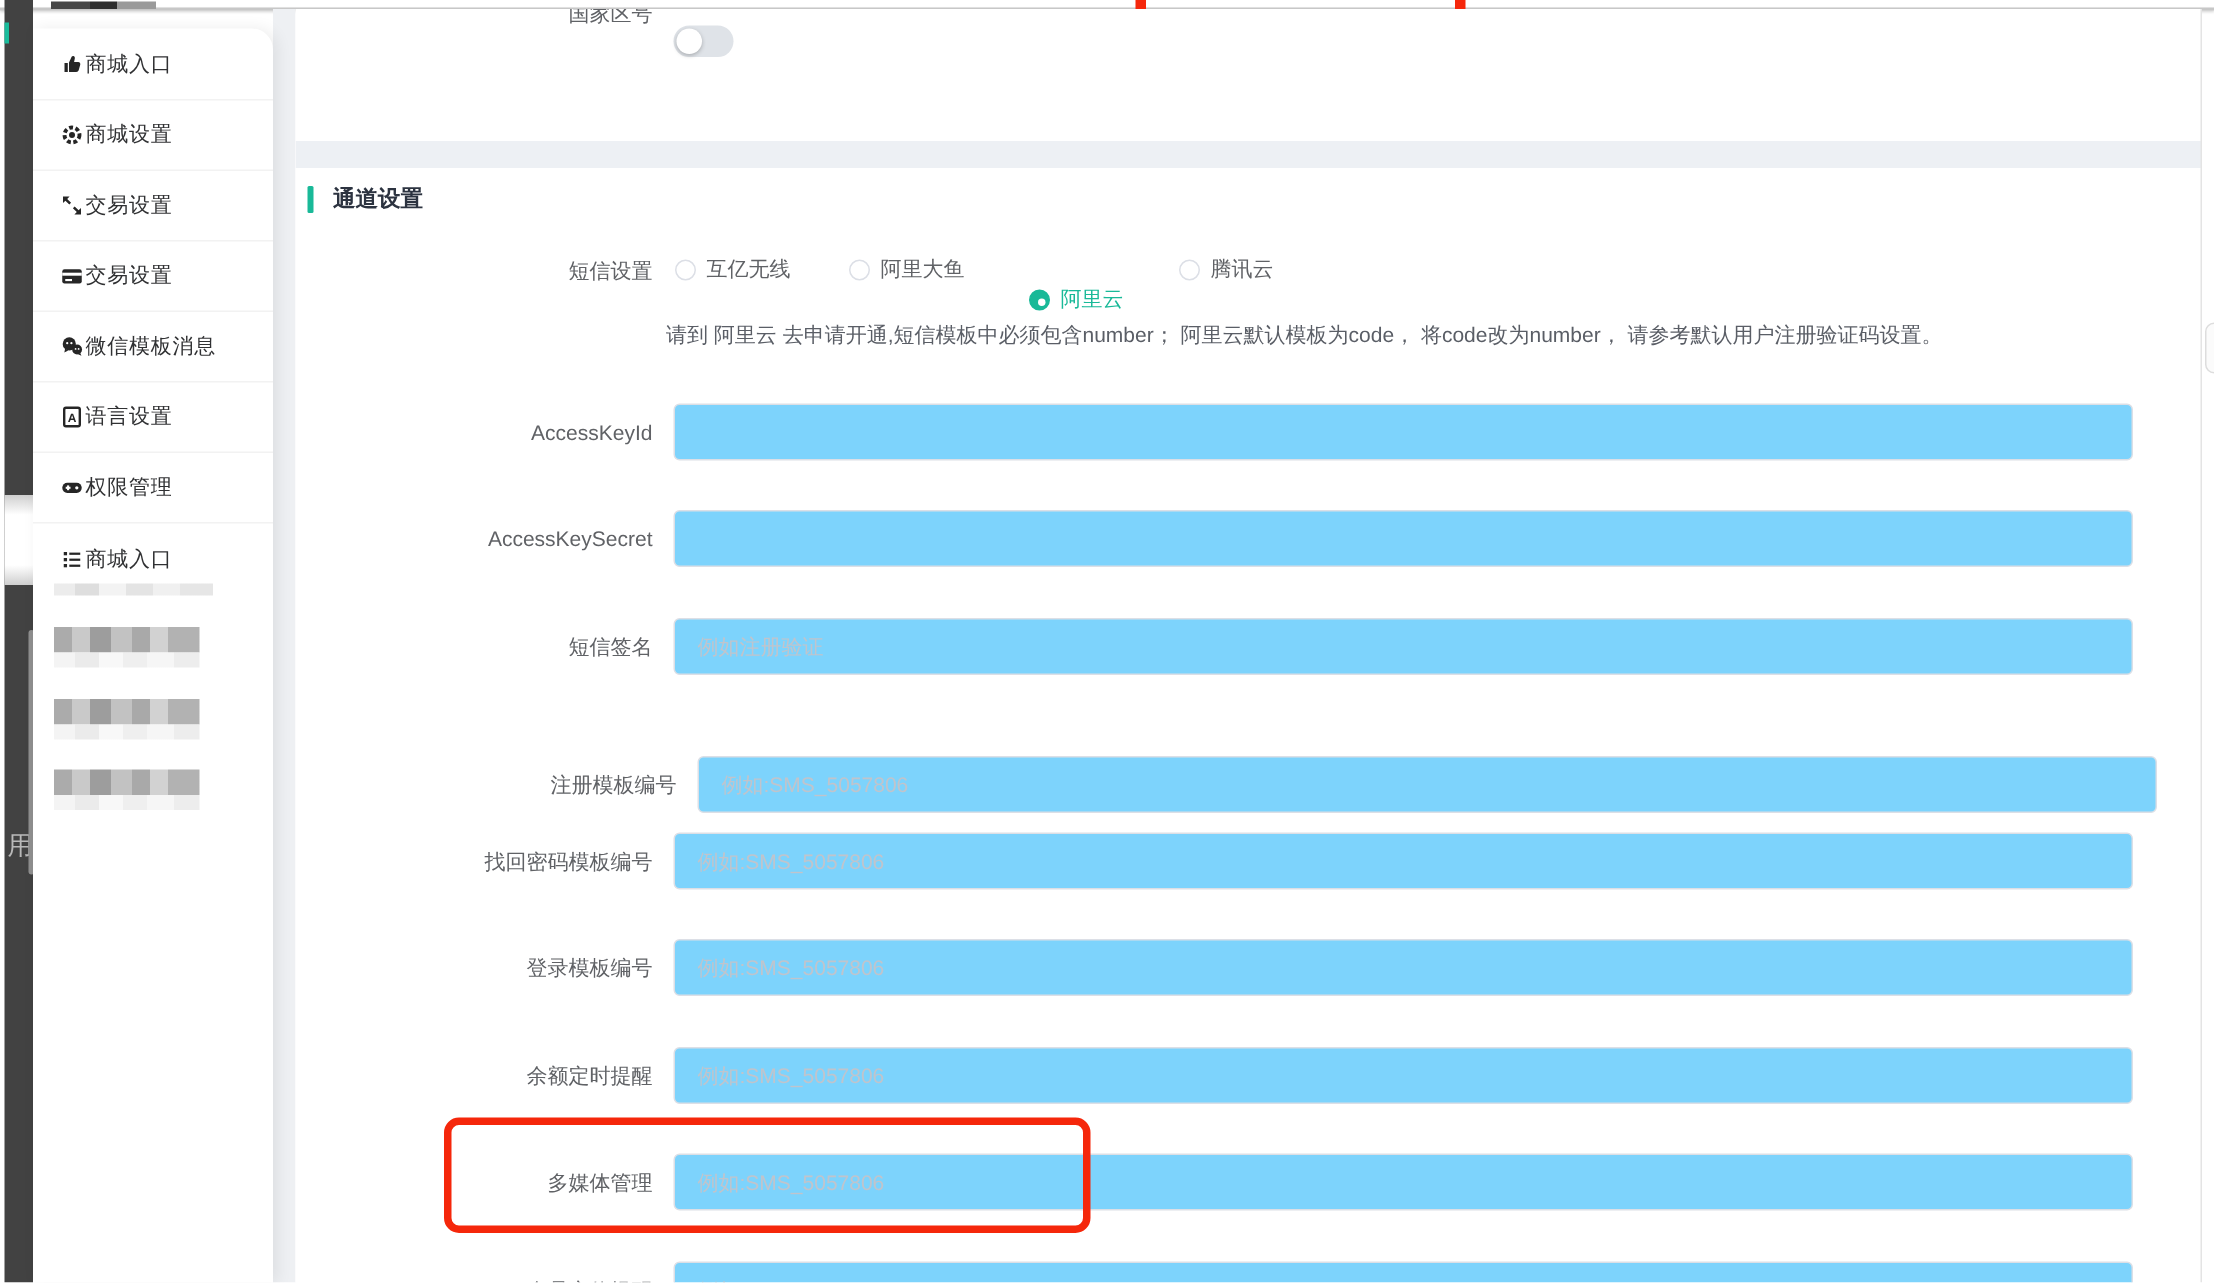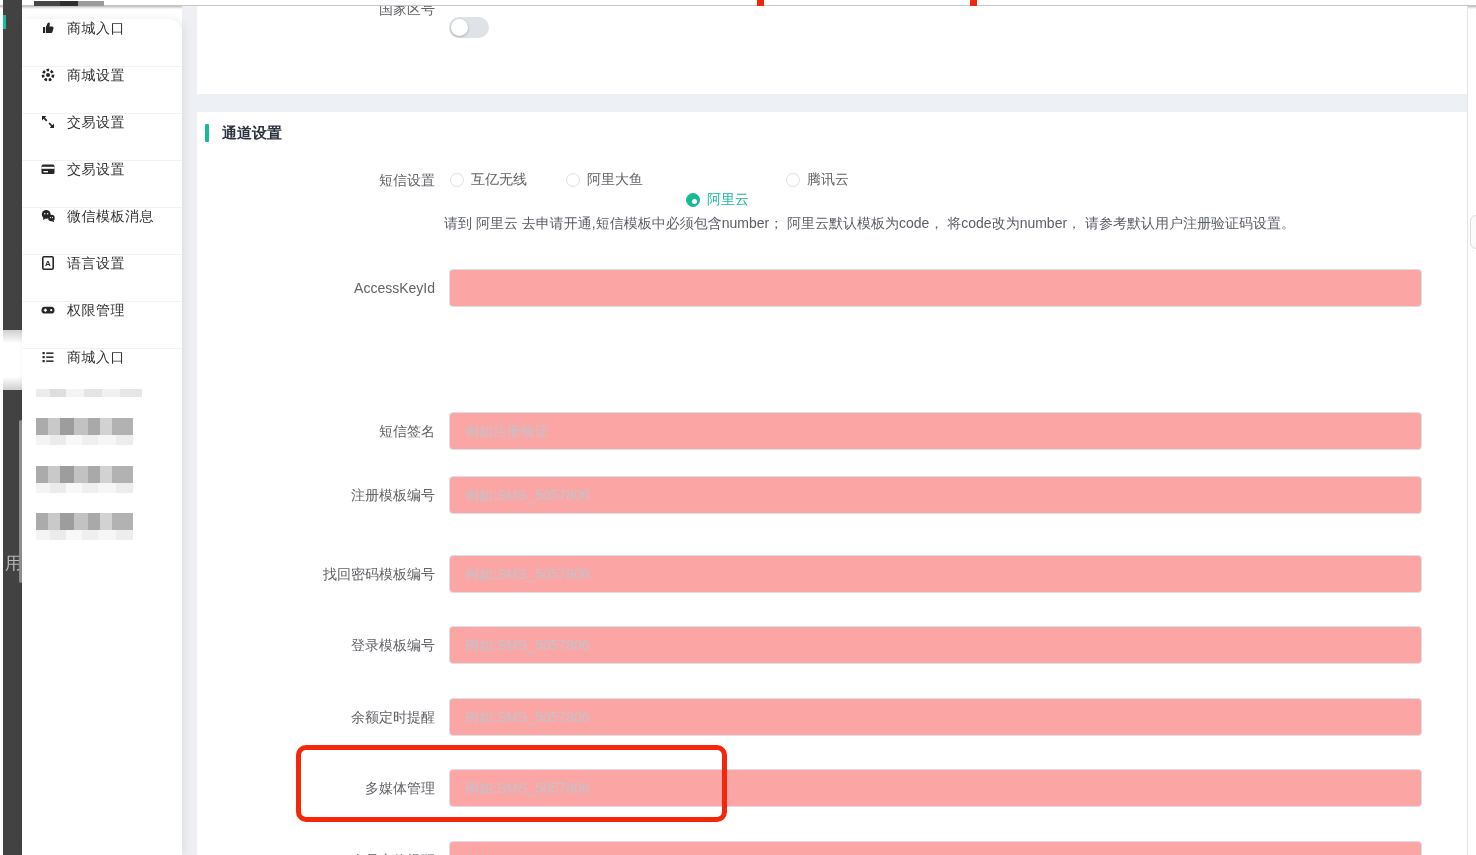--- a/index.html
+++ b/index.html
@@ -21,21 +21,21 @@
   .rail-window{position:absolute;left:0;top:330px;width:19px;height:60px;
     background:linear-gradient(#cfcfcf,#ffffff 22%,#ffffff 78%,#cfcfcf);}
   .rail-char{position:absolute;left:2px;top:553px;width:19px;color:#b9b9b9;font-size:17px;line-height:22px;}
   .rail-thumb{position:absolute;left:19px;top:420px;width:4px;height:163px;background:#8f8f8f;border-radius:2px;}
   
   .gutter{position:absolute;left:182px;top:6px;width:15px;height:849px;background:#eef0f3;}
   
   .sidebar{position:absolute;left:22px;top:19px;width:160px;height:836px;background:#fff;
     border-top-right-radius:14px;box-shadow:3px 0 10px rgba(0,0,0,.07);}
   .menu{padding-top:1px;}
-  .menu-item{height:47px;display:flex;padding-left:17px;gap:10px;
+  .menu-item{height:47px;display:flex;align-items:center;padding-left:17px;gap:0;
     border-bottom:1px solid #f2f2f2;cursor:pointer;box-sizing:border-box;}
   .menu-item:last-child{border-bottom:none;}
   .menu-item .mi-icon{width:18px;height:16px;display:flex;align-items:center;justify-content:center;flex:0 0 18px;}
   .menu-item .mi-label{font-size:14px;color:#303133;letter-spacing:.5px;white-space:nowrap;}
   .mosaic-sub{position:absolute;left:14px;top:370px;width:106px;height:8px;
     background:linear-gradient(90deg,#ececec 0,#ececec 14px,#dedede 14px,#dedede 30px,#f3f3f3 30px,#f3f3f3 48px,#e4e4e4 48px,#e4e4e4 66px,#f0f0f0 66px,#f0f0f0 84px,#e6e6e6 84px,#e6e6e6 106px);}
   .masked-item{position:absolute;left:14px;width:97px;cursor:pointer;}
   .masked-item .m-dark{height:17px;
     background:linear-gradient(90deg,#ababab 0,#ababab 12px,#c9c9c9 12px,#c9c9c9 24px,#9d9d9d 24px,#9d9d9d 38px,#c2c2c2 38px,#c2c2c2 52px,#a9a9a9 52px,#a9a9a9 64px,#d2d2d2 64px,#d2d2d2 76px,#b2b2b2 76px,#b2b2b2 97px);}
   .masked-item .m-light{height:10px;
@@ -61,21 +61,21 @@
   .radio-opt.selected .radio-circle::after{content:"";position:absolute;left:4.5px;top:4.5px;width:5px;height:5px;border-radius:50%;background:#fff;}
   .radio-opt .r-text{font-size:14px;color:#606266;white-space:nowrap;}
   .radio-opt.selected .r-text{color:#19b998;}
   .helper{position:absolute;left:247px;top:208px;font-size:14px;color:#5a5e66;line-height:18px;white-space:nowrap;}
   
   .frow{position:absolute;left:0;width:1225px;height:38px;}
   .frow .f-label{position:absolute;left:0;top:0;width:238px;text-align:right;
     font-size:14px;color:#606266;line-height:38px;white-space:nowrap;}
   .frow input{position:absolute;left:252px;top:0;width:973px;height:38px;box-sizing:border-box;
     border:1px solid #dcdfe6;border-radius:4px;padding:0 15px;font-size:14px;color:#606266;
-    font-family:"Liberation Sans","DejaVu Sans",sans-serif;outline:none;background:#fca5a5;}
+    font-family:"Liberation Sans","DejaVu Sans",sans-serif;outline:none;background:#7dd3fc;}
   .frow input::placeholder{color:#c0c4cc;opacity:1;}
   .red-field-box{position:absolute;left:99px;top:739px;width:421px;height:67px;
     border:5px solid #f5270b;border-radius:10px;pointer-events:none;z-index:5;}
   
   .right-line{position:absolute;left:1467px;top:6px;width:1px;height:849px;background:#e4e4e4;}
   .right-sliver{position:absolute;left:1470px;top:215px;width:12px;height:34px;background:#fbfbfb;
     border:1px solid #dddddd;border-radius:6px;box-sizing:border-box;}
 </style>
 </head>
 <body>
@@ -239,25 +239,29 @@
       <span class="r-text">腾讯云</span>
     </div>
   </div>
 
   <div class="helper">请到 阿里云 去申请开通,短信模板中必须包含number； 阿里云默认模板为code， 将code改为number， 请参考默认用户注册验证码设置。</div>
 
   <div class="frow" style="top:263px;">
     <div class="f-label">AccessKeyId</div>
     <input type="text" placeholder="" style="">
   </div>
+  <div class="frow" style="top:334px;">
+    <div class="f-label">AccessKeySecret</div>
+    <input type="text" placeholder="" style="">
+  </div>
   <div class="frow" style="top:406px;">
     <div class="f-label">短信签名</div>
     <input type="text" placeholder="例如注册验证" style="">
   </div>
-  <div class="frow" style="top:470px;">
+  <div class="frow" style="top:498px;margin-left:16px;">
     <div class="f-label">注册模板编号</div>
     <input type="text" placeholder="例如:SMS_5057806" style="">
   </div>
   <div class="frow" style="top:549px;">
     <div class="f-label">找回密码模板编号</div>
     <input type="text" placeholder="例如:SMS_5057806" style="">
   </div>
   <div class="frow" style="top:620px;">
     <div class="f-label">登录模板编号</div>
     <input type="text" placeholder="例如:SMS_5057806" style="">

